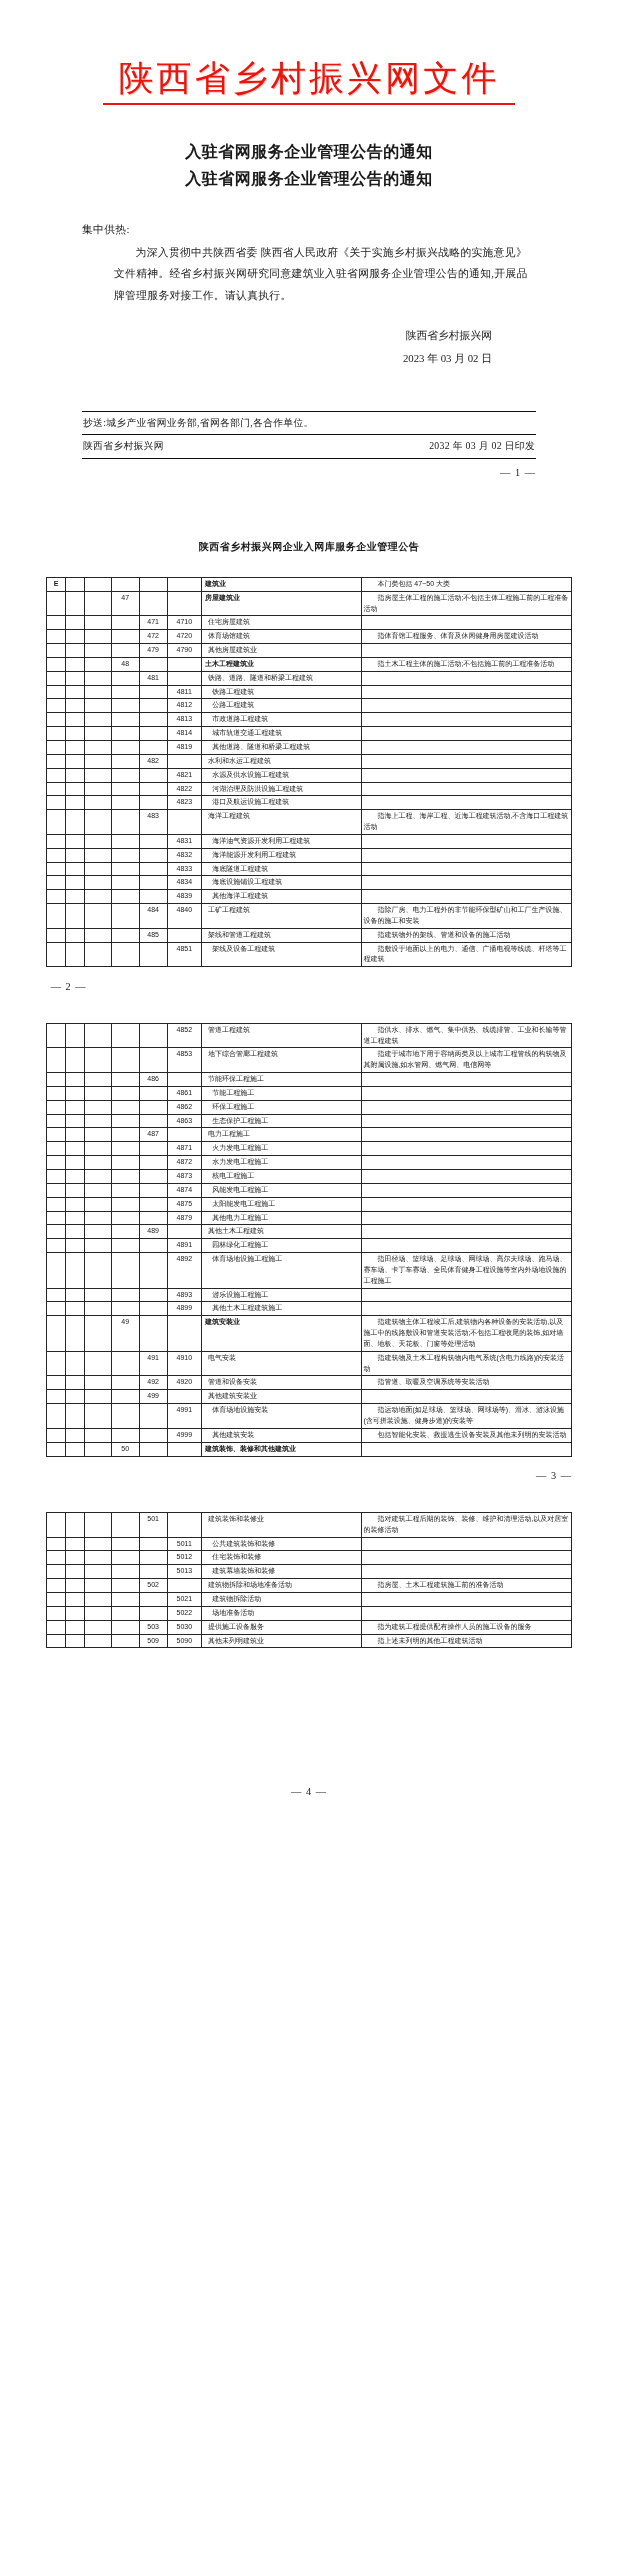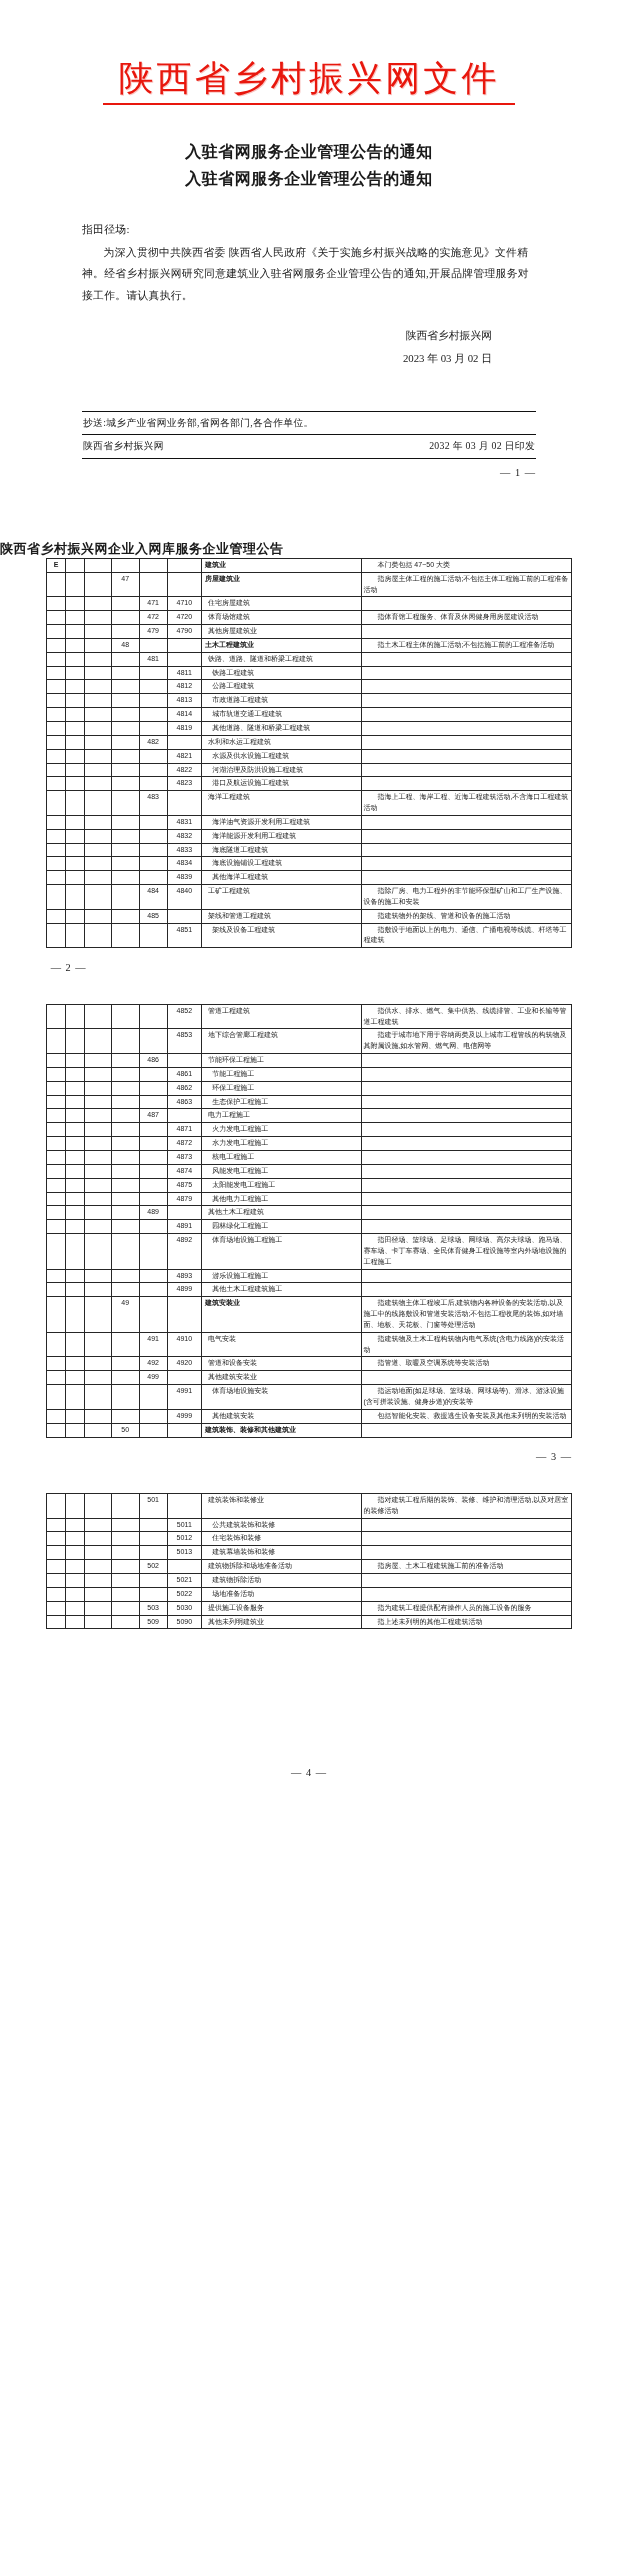--- a/index.html
+++ b/index.html
@@ -63,21 +63,21 @@
     letter-spacing: 0.5px;
   }
 
   .body-block {
     margin: 27px 82px 0 82px;
     font-size: 10.8px;
     line-height: 2.0;
     letter-spacing: 0.3px;
   }
   .body-block p { margin: 0 0 1px 0; }
-  .body-block .indent { text-indent: 2em; }
+  .body-block .indent { text-indent: 2em; margin-left: 32px; }
 
   .signature {
     margin: 17.5px 82px 0 82px;
     text-align: right;
     font-size: 10.8px;
     line-height: 2.1;
     padding-right: 44px;
   }
 
   .footer-meta {
@@ -98,25 +98,26 @@
 
   .page-num {
     text-align: right;
     font-size: 10.3px;
     margin: 8.2px 82px 0 82px;
     letter-spacing: 1px;
   }
 
   
   .table-heading {
-    font-size: 13px;
+    text-align: center;
+    font-size: 10px;
     font-weight: bold;
     font-family: "Liberation Sans", "DejaVu Sans", sans-serif;
     letter-spacing: 0.5px;
-    margin: 0 0 0 0;
+    margin: 0 0 23px 0;
   }
 
   table.gb {
     border-collapse: collapse;
     width: 526px;
     margin: 0 auto;
     table-layout: fixed;
     font-family: "Liberation Sans", "DejaVu Sans", sans-serif;
     font-size: 7px;
     line-height: 1.55;
@@ -170,21 +171,21 @@
 
 
     <div class="red-rule"></div>
 
     <div class="doc-title">
       <div>入驻省网服务企业管理公告的通知</div>
       <div>入驻省网服务企业管理公告的通知</div>
     </div>
 
     <div class="body-block">
-      <p>指田径场:</p>
+      <p>集中供热:</p>
       <p class="indent">为深入贯彻中共陕西省委 陕西省人民政府《关于实施乡村振兴战略的实施意见》文件精神。经省乡村振兴网研究同意建筑业入驻省网服务企业管理公告的通知,开展品牌管理服务对接工作。请认真执行。</p>
     </div>
 
     <div class="signature">
       <div>陕西省乡村振兴网</div>
       <div>2023 年 03 月 02 日</div>
     </div>
 
     <div class="footer-meta">
       <div class="hr"></div>

